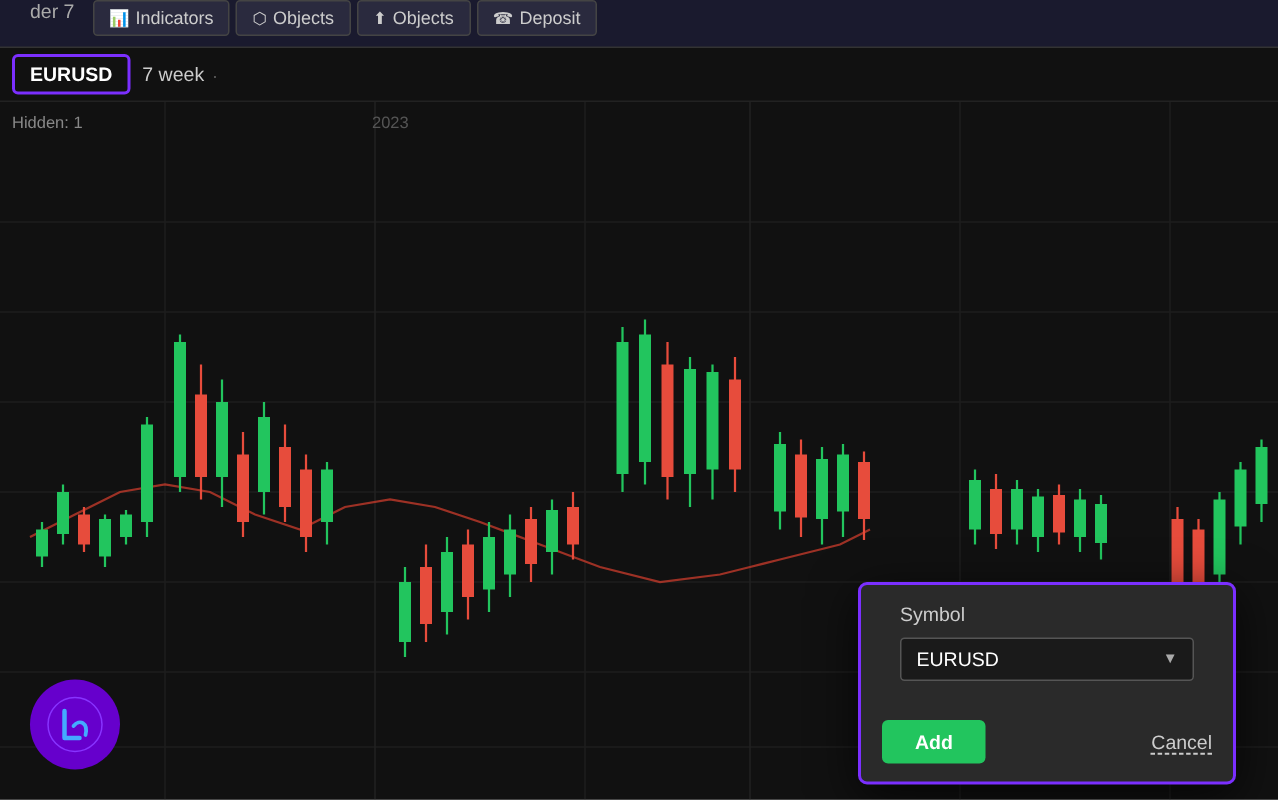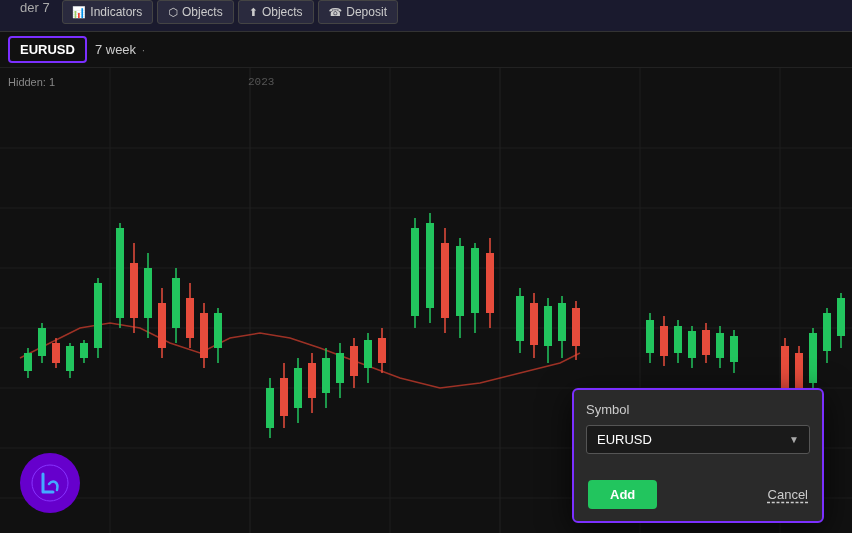--- a/index.html
+++ b/index.html
@@ -95,21 +95,20 @@
       font-size: 11px;
     }
 
     
     .year-label {
       position: absolute;
       top: 8px;
       left: 248px;
       color: #555;
       font-size: 11px;
-      font-family: Liberation Mono, monospace;
     }
 
     
     .logo {
       position: absolute;
       bottom: 20px;
       left: 20px;
       width: 60px;
       height: 60px;
       border-radius: 50%;
@@ -156,21 +155,21 @@
     }
     .modal-close {
       color: #aaa;
       font-size: 16px;
       cursor: pointer;
       background: none;
       border: none;
       line-height: 1;
     }
     .modal-body {
-      padding: 12px 12px;
+      padding: 12px 26px;
     }
     .modal-label {
       color: #ccc;
       font-size: 13px;
       margin-bottom: 8px;
     }
     .modal-select-wrapper {
       background: #1a1a1a;
       border: 1px solid #555;
       border-radius: 3px;

